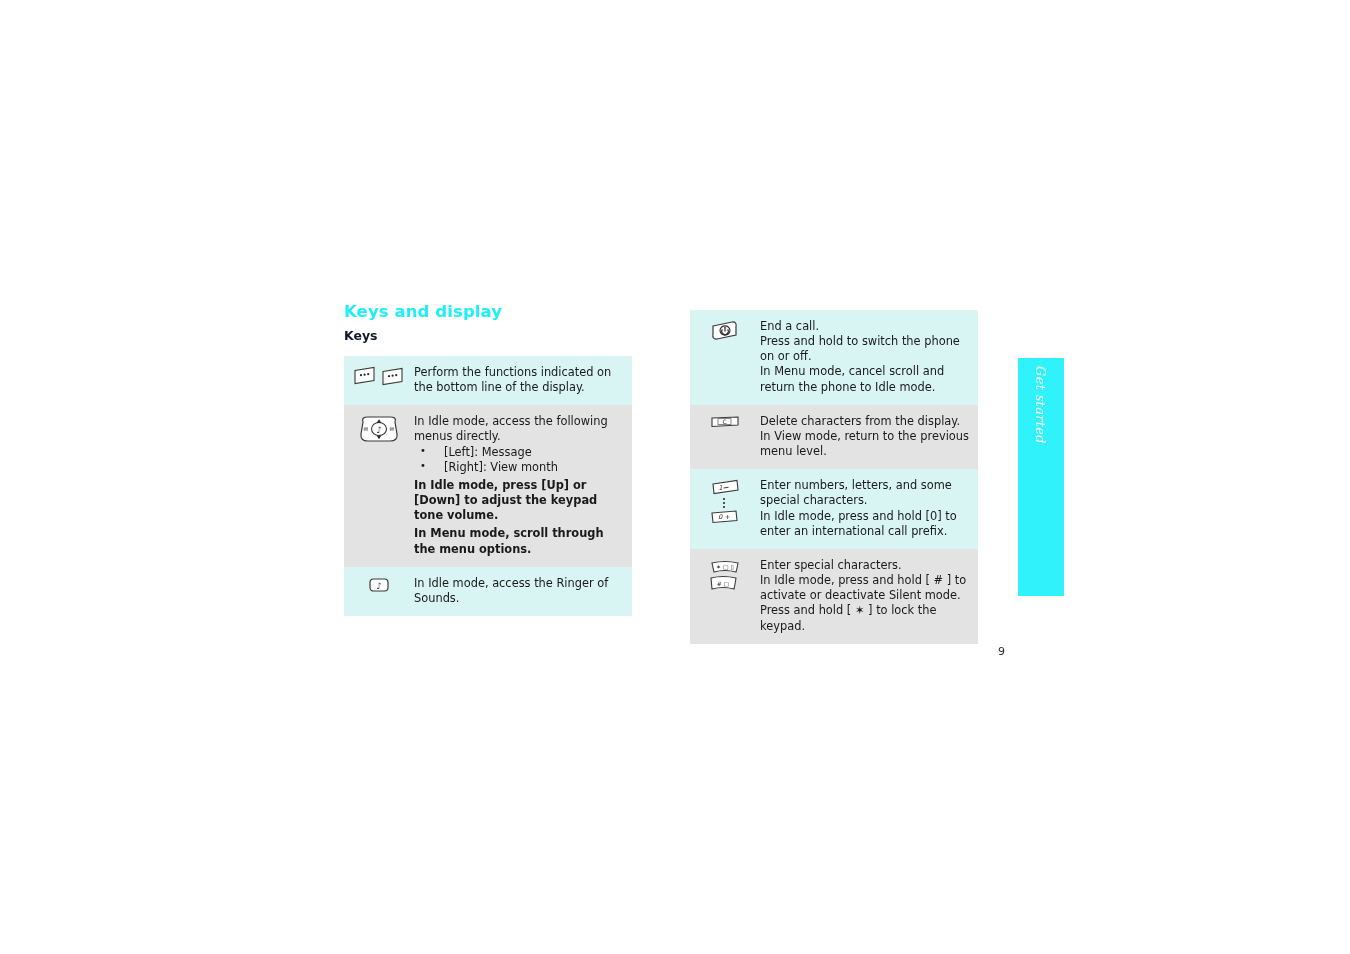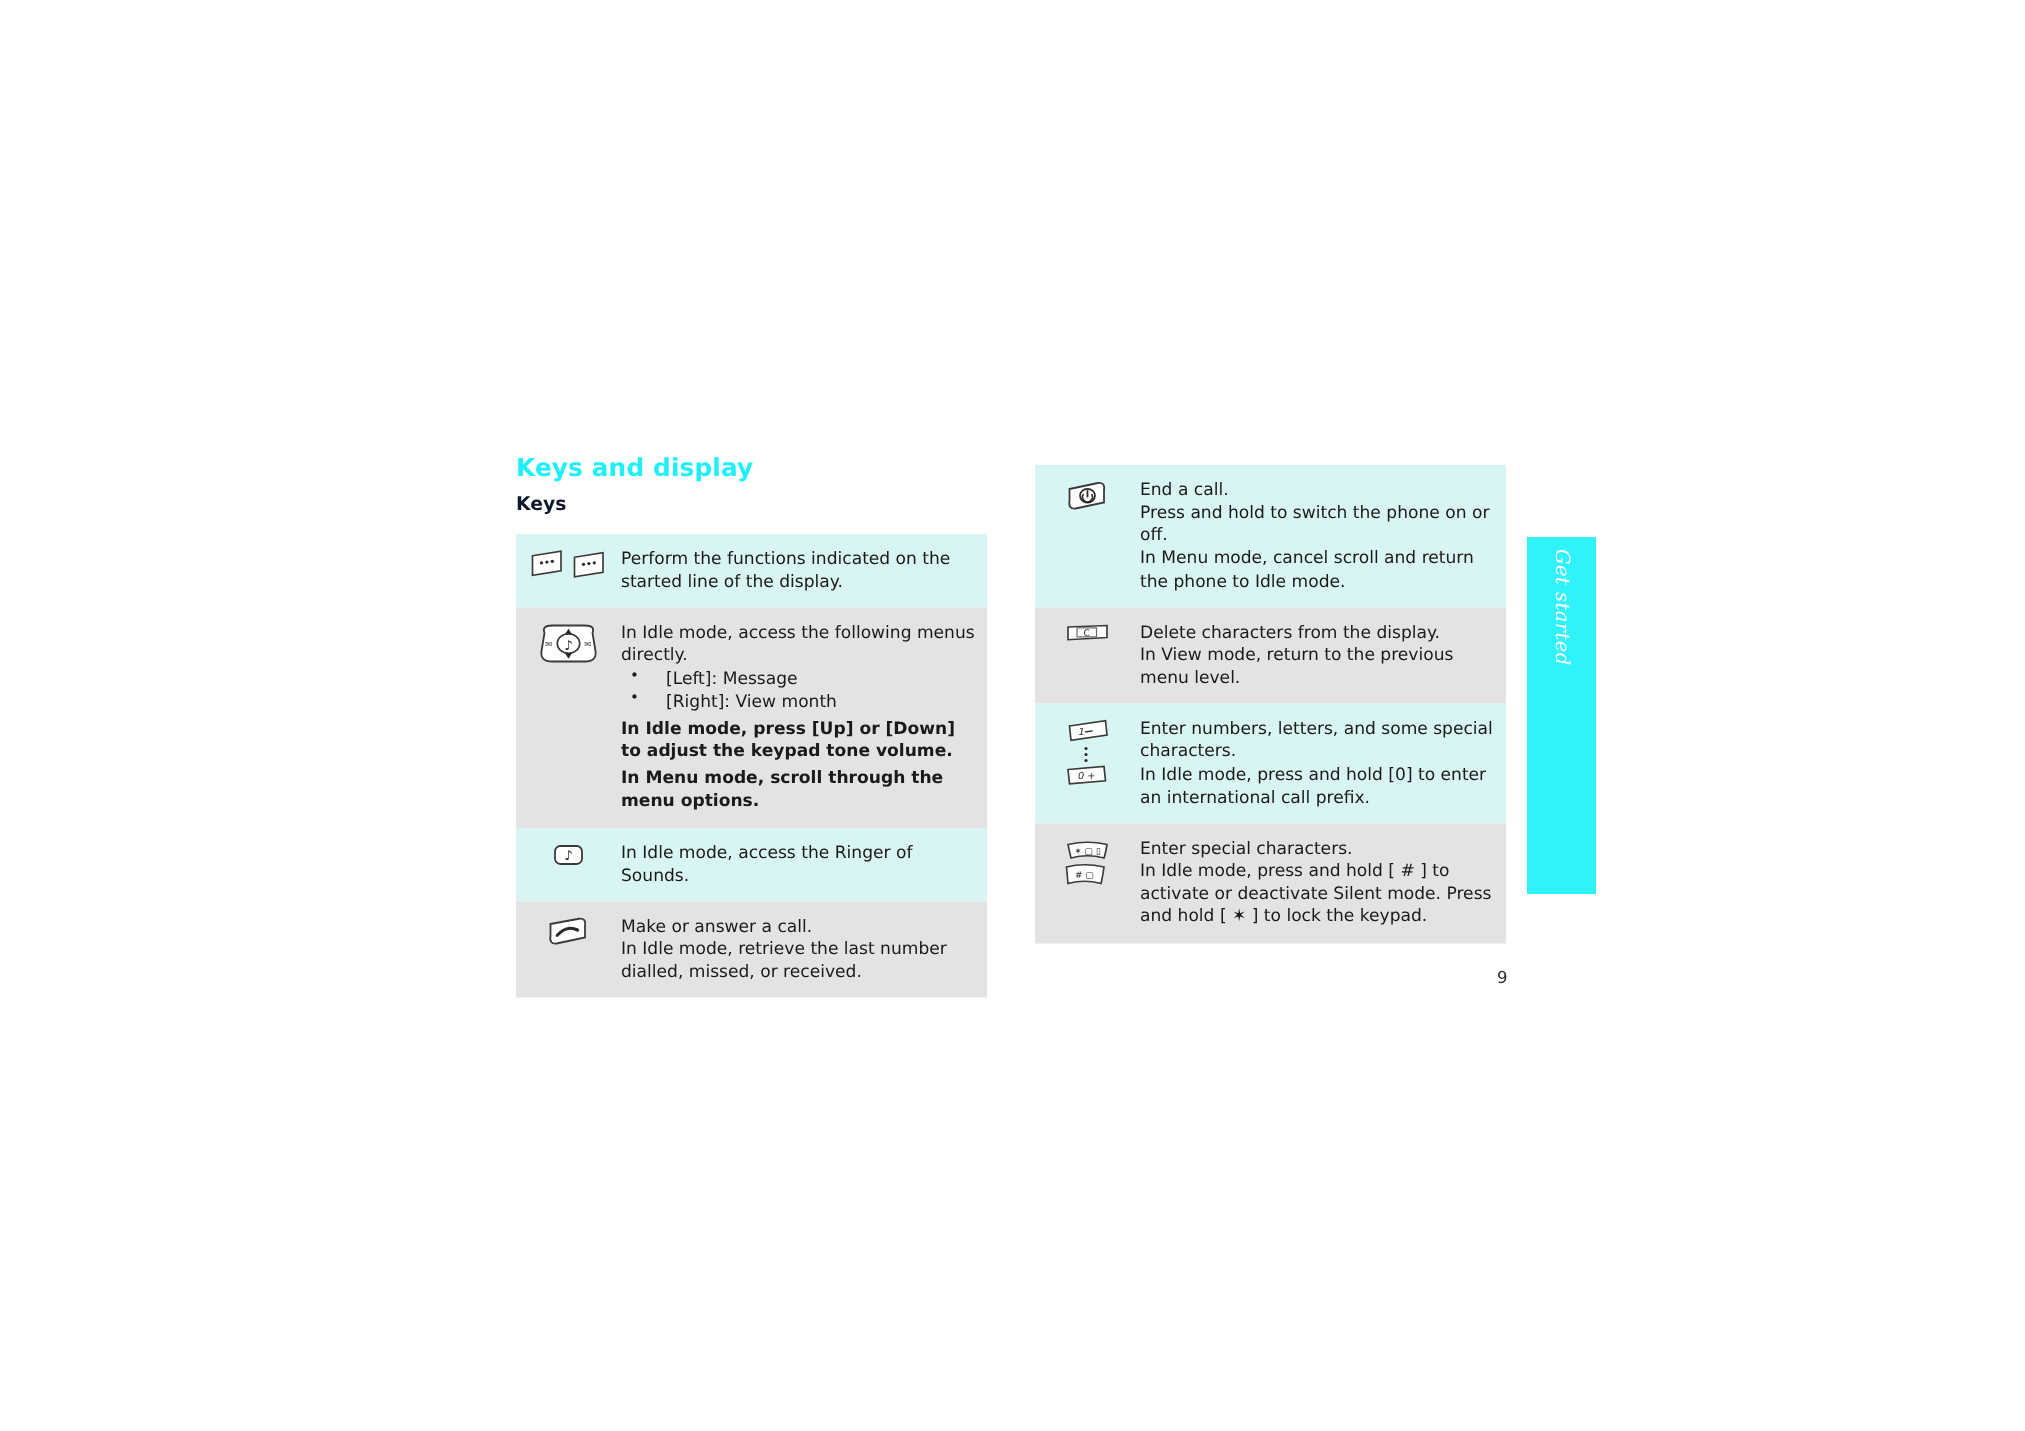--- a/index.html
+++ b/index.html
@@ -36,21 +36,21 @@
     left: 344px;
     top: 328px;
     font-size: 12.5px;
     font-weight: bold;
     color: #0f172a;
   }
 
   
   .key-table {
     position: absolute;
-    width: 314px;
+    width: 288px;
     border-collapse: collapse;
     table-layout: fixed;
   }
   #left-table  { left: 344px; top: 356px; }
   #right-table { left: 690px; top: 310px; }
 
   .key-row { }
   .key-row.tint  { background: #d8f5f3; }
   .key-row.plain { background: #e3e3e3; }
 
@@ -156,21 +156,21 @@
                   <circle cx="11.6" cy="9.7" r="1.1"></circle>
                   <circle cx="15.2" cy="9.2" r="1.1"></circle>
                 <circle cx="36" cy="11.2" r="1.1"></circle>
                   <circle cx="39.6" cy="10.7" r="1.1"></circle>
                   <circle cx="43.2" cy="10.2" r="1.1"></circle>
               </g>
             </svg>
           </span>
         </td>
         <td class="key-cell-text">
-          <p>Perform the functions indicated on the started line of the display.</p>
+          <p>Perform the functions indicated on the bottom line of the display.</p>
         </td>
       </tr>
 
       <tr class="key-row plain">
         <td class="key-cell-icon">
           <span class="icon-wrap">
             <svg width="44" height="32" viewBox="0 0 44 32">
               <path d="M6 8 Q4 3 11 3 L33 3 Q40 3 38 8 L40 20 Q41 27 33 27 L11 27 Q3 27 4 20 Z" fill="#ffffff" stroke="#3a3a3a" stroke-width="1.2"></path>
               <ellipse cx="22" cy="15" rx="7.5" ry="6.5" fill="#ffffff" stroke="#3a3a3a" stroke-width="1.1"></ellipse>
               <text x="22" y="19" font-size="9" text-anchor="middle" fill="#2a2a2a" font-family="DejaVu Sans, sans-serif">♪</text>
@@ -203,34 +203,20 @@
               <rect x="4" y="3" width="18" height="12" rx="3.5" ry="3.5" fill="#ffffff" stroke="#3a3a3a" stroke-width="1.2"></rect>
               <text x="13" y="12.6" font-size="9" text-anchor="middle" fill="#2a2a2a" font-family="DejaVu Sans, sans-serif">♪</text>
             </svg>
           </span>
         </td>
         <td class="key-cell-text">
           <p><span>In Idle mode, access the </span><b>Ringer</b><span> of </span><b>Sounds</b><span>.</span></p>
         </td>
       </tr>
 
-      <tr class="key-row plain">
-        <td class="key-cell-icon">
-          <span class="icon-wrap">
-            <svg width="30" height="22" viewBox="0 0 30 22">
-              <path d="M3 6 L22 2.5 Q27 2 26 7 L26 15 L7 19 Q2 19.5 3 14 Z" fill="#ffffff" stroke="#3a3a3a" stroke-width="1.2"></path>
-              <path d="M7.5 13.5 Q14 6.5 21 10" fill="none" stroke="#2a2a2a" stroke-width="2.1" stroke-linecap="round"></path>
-            </svg>
-          </span>
-        </td>
-        <td class="key-cell-text">
-          <p>Make or answer a call.</p>
-          <p>In Idle mode, retrieve the last number dialled, missed, or received.</p>
-        </td>
-      </tr>
     </tbody>
   </table>
 
   <table class="key-table" id="right-table">
     <tbody>
       <tr class="key-row tint">
         <td class="key-cell-icon">
           <span class="icon-wrap">
             <svg width="32" height="24" viewBox="0 0 32 24">
               <path d="M4 7 L23 3 Q28 2.5 27 8 L27 16 L8 20 Q3 20.5 4 15 Z" fill="#ffffff" stroke="#3a3a3a" stroke-width="1.2"></path>

